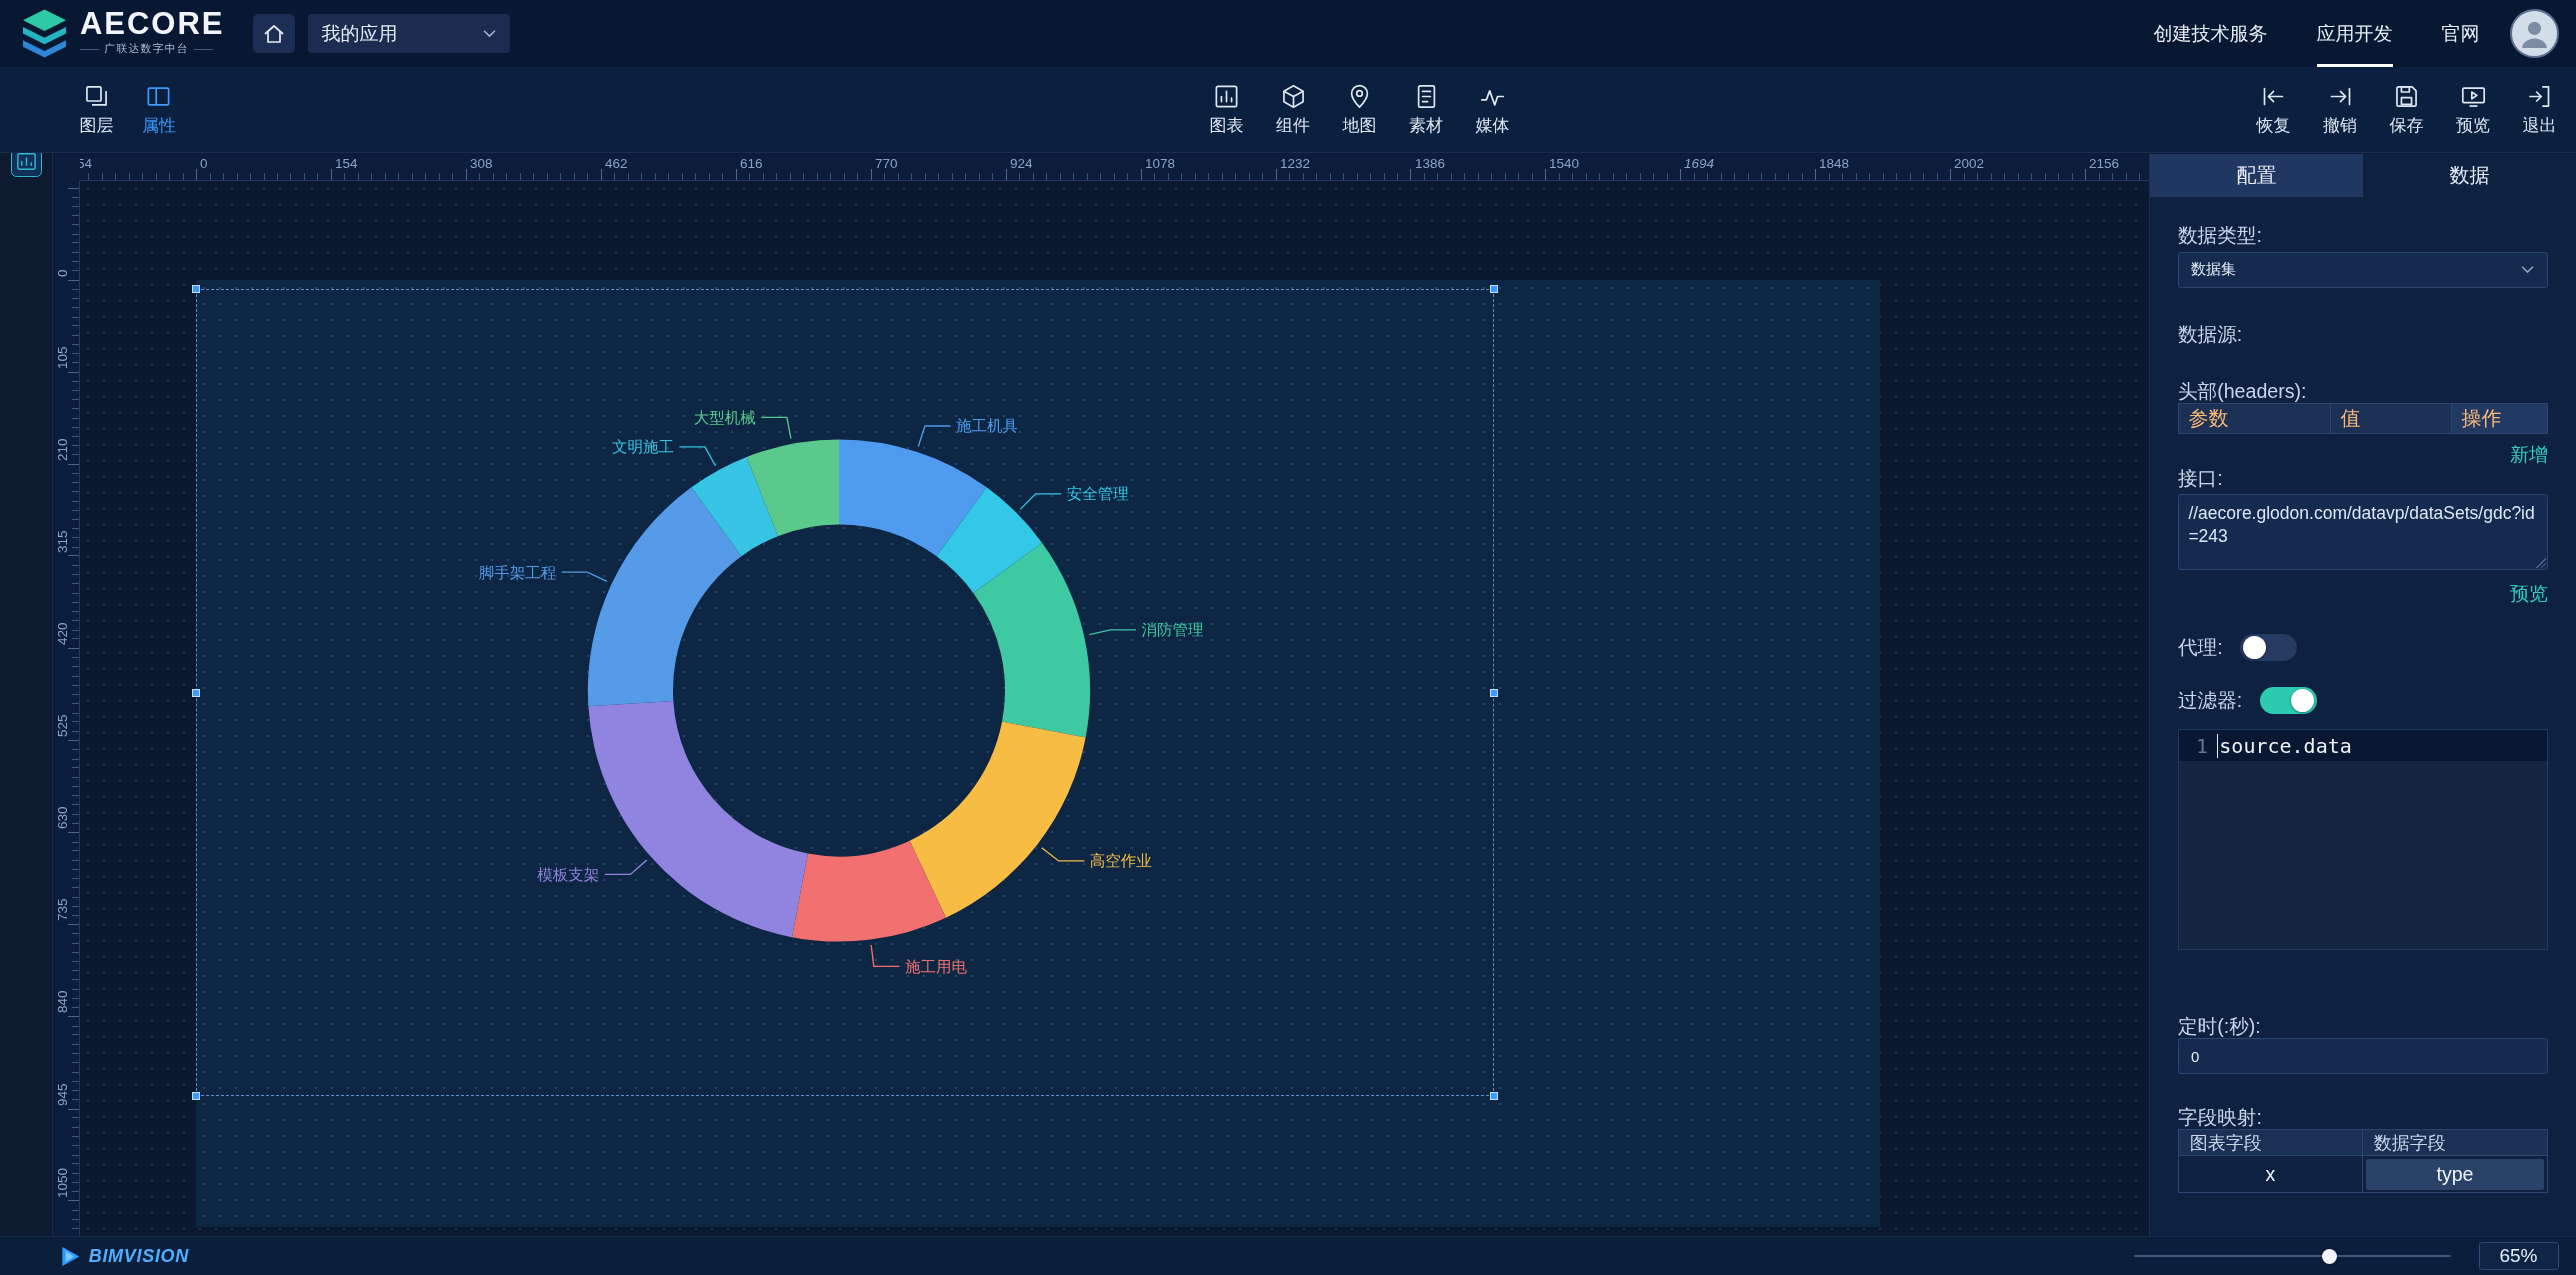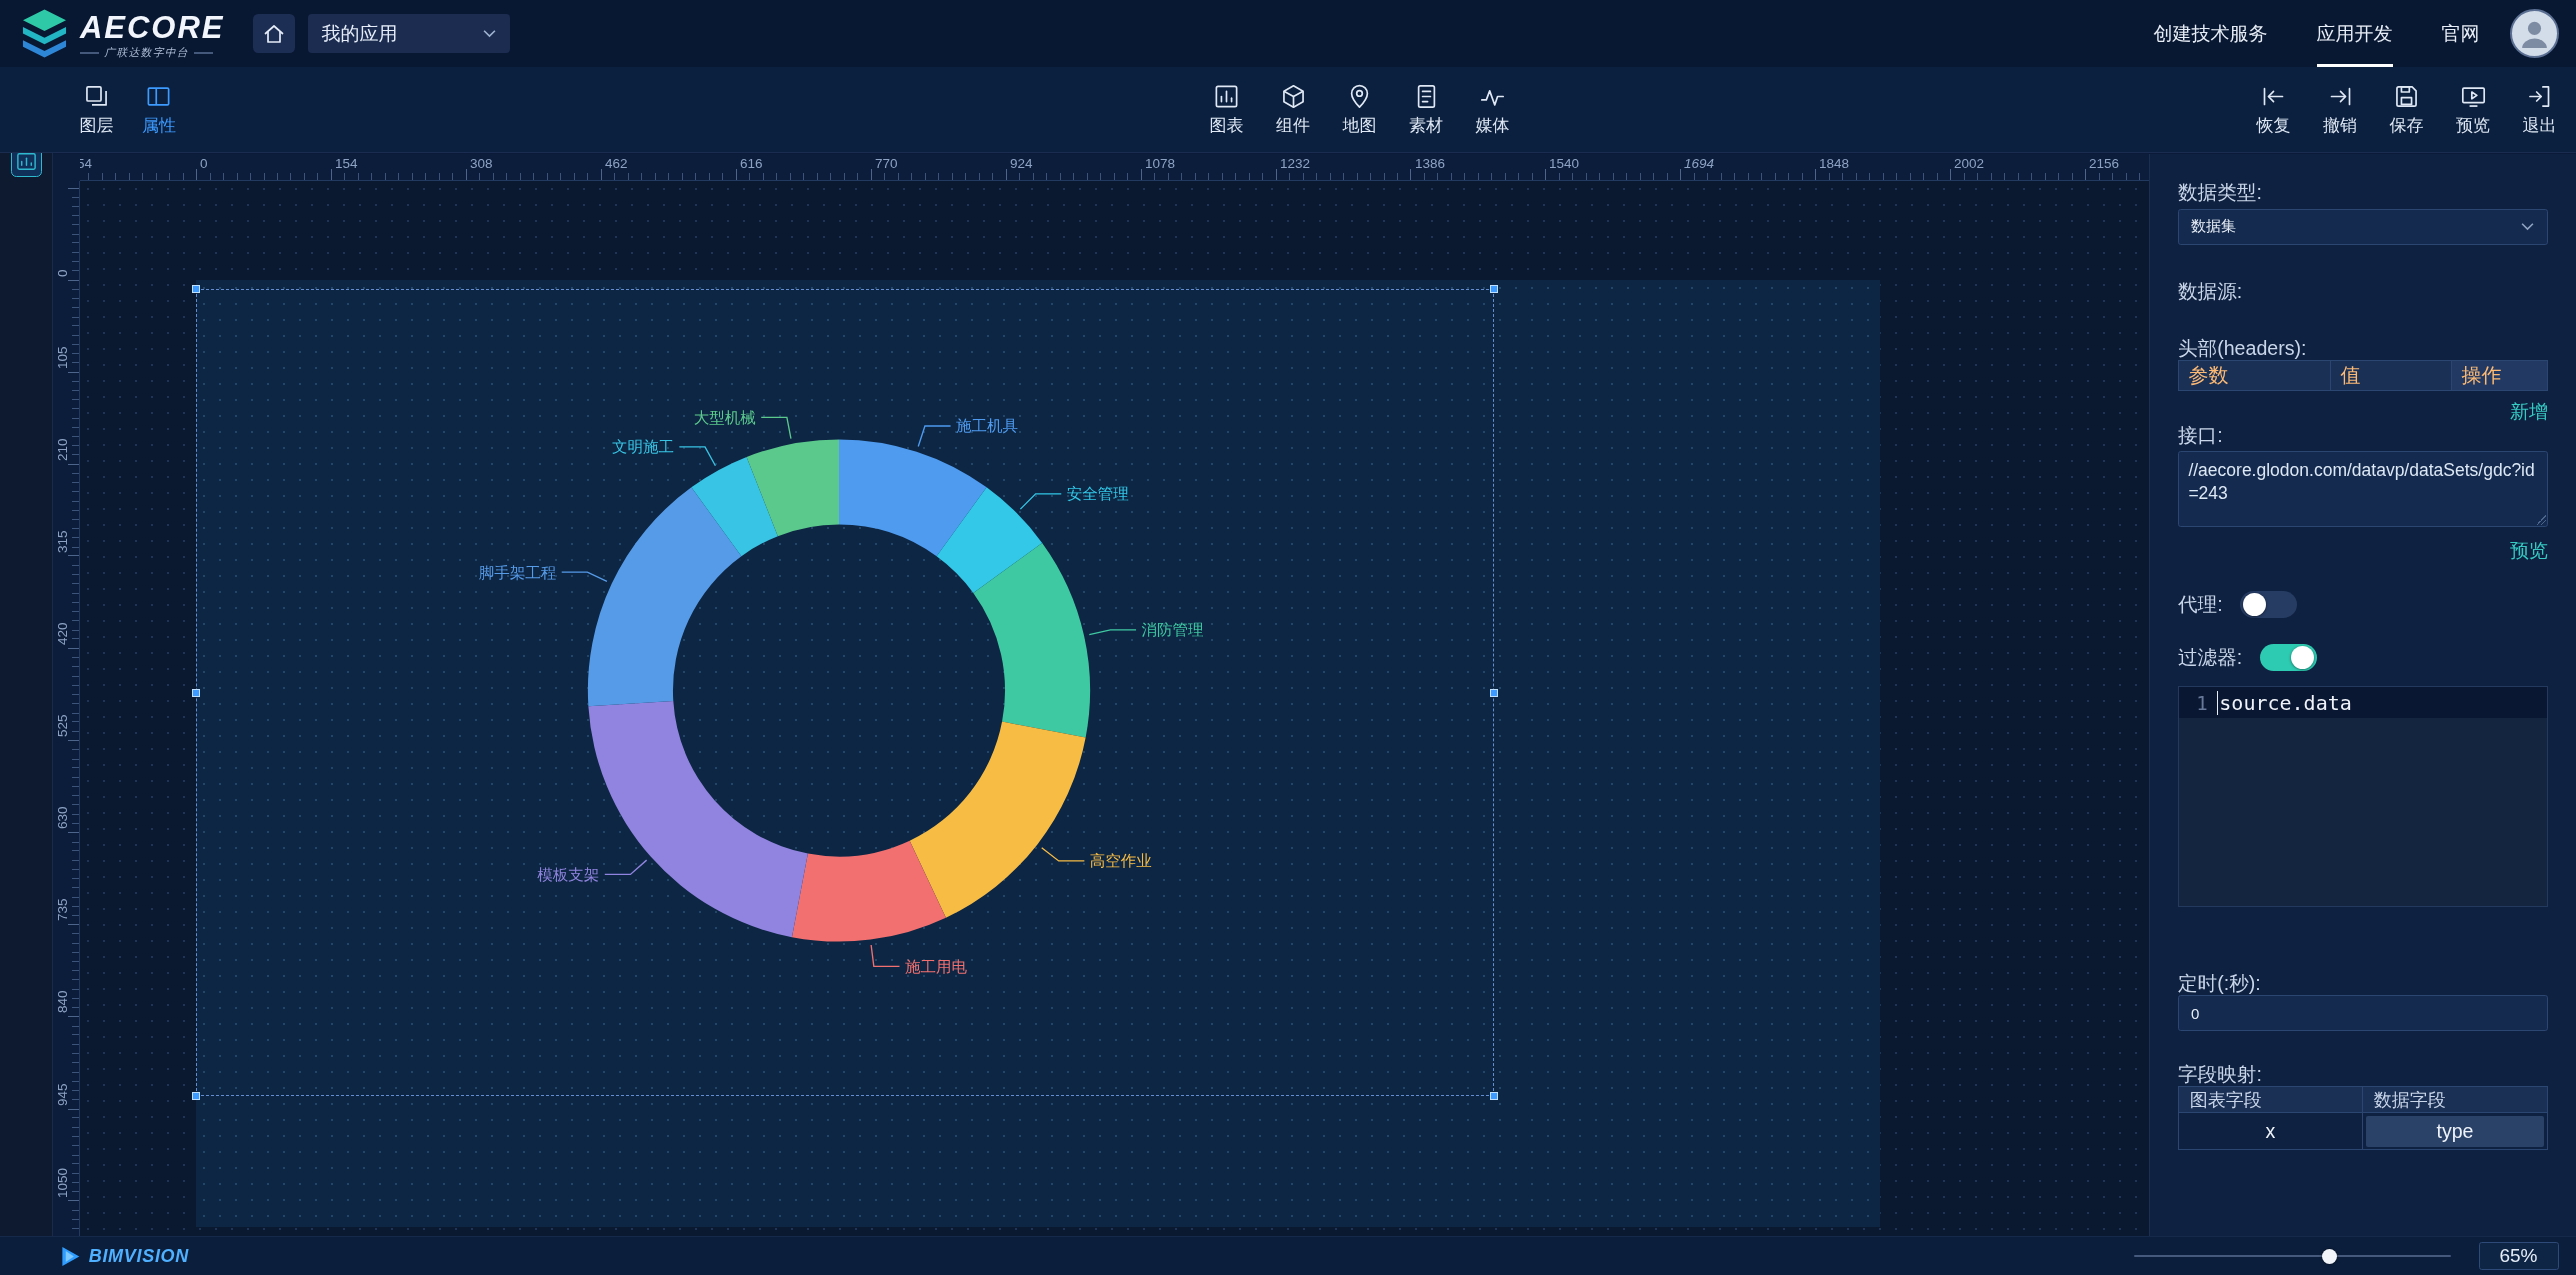--- a/index.html
+++ b/index.html
@@ -2,21 +2,21 @@
 <html style="font-size:10.8px"><head>
 <meta charset="utf-8">
 <style>
   * { box-sizing: border-box; margin: 0; padding: 0; }
   html,body { width: 2576px; height: 1275px; overflow: hidden; background:#0a1a38;
     font-family: "Liberation Sans", "DejaVu Sans", sans-serif; }
 
   
   .topbar { position:absolute; left:0; top:0; width:2576px; height:67px;
     background:#091832; display:flex; align-items:center; z-index:30; }
-  .logo-group { display:flex; align-items:flex-end; margin-left:17.5px;font-style:italic; }
+  .logo-group { display:flex; align-items:flex-start; margin-left:17.5px; }
   .logo-mark { width:53px; height:53px; }
   .logo-textcol { margin-left:9.4px; display:flex; flex-direction:column; }
   .logo-title { font-size:31px; font-weight:bold; color:#f2f6fc; letter-spacing:2px; line-height:34px;}
   .logo-sub { display:flex; align-items:center; gap:5.4px; margin-top:1.3px;}
   .logo-sub .line { width:19px; height:1.3px; background:#44587c;}
   .logo-sub .txt { font-size:10.8px; color:#aebdd6; letter-spacing:1.3px; white-space:nowrap;}
   .home-btn { width:42px; height:39px; margin-left:28px; background:#1d2e54; border-radius:5.4px;
     display:flex; align-items:center; justify-content:center; }
   .app-select { width:202px; height:39px; margin-left:13.5px; background:#1b2c50; border-radius:4px;
     display:flex; align-items:center; padding:0 13.5px; color:#e6edf8; font-size:19px; }
@@ -650,20 +650,24 @@
       <div class="handle tr"></div>
       <div class="handle ml"></div>
       <div class="handle mr"></div>
       <div class="handle bl"></div>
       <div class="handle br"></div>
     </div>
   </div>
 </div>
 
 <aside class="rightpanel">
+  <div class="panel-tabs">
+    <div class="panel-tab">配置</div>
+    <div class="panel-tab active">数据</div>
+  </div>
   <div class="panel-body">
     <div class="plabel">数据类型:</div>
     <div class="select sel1">
       <span>数据集</span>
       <svg width="15" height="10.8" viewBox="0 0 14 12" fill="none" stroke="#8fa3c2" stroke-width="1.8">
           <polyline points="1,3 7,9 13,3"></polyline>
         </svg>
     </div>
 
     <div class="plabel lab2">数据源:</div>

